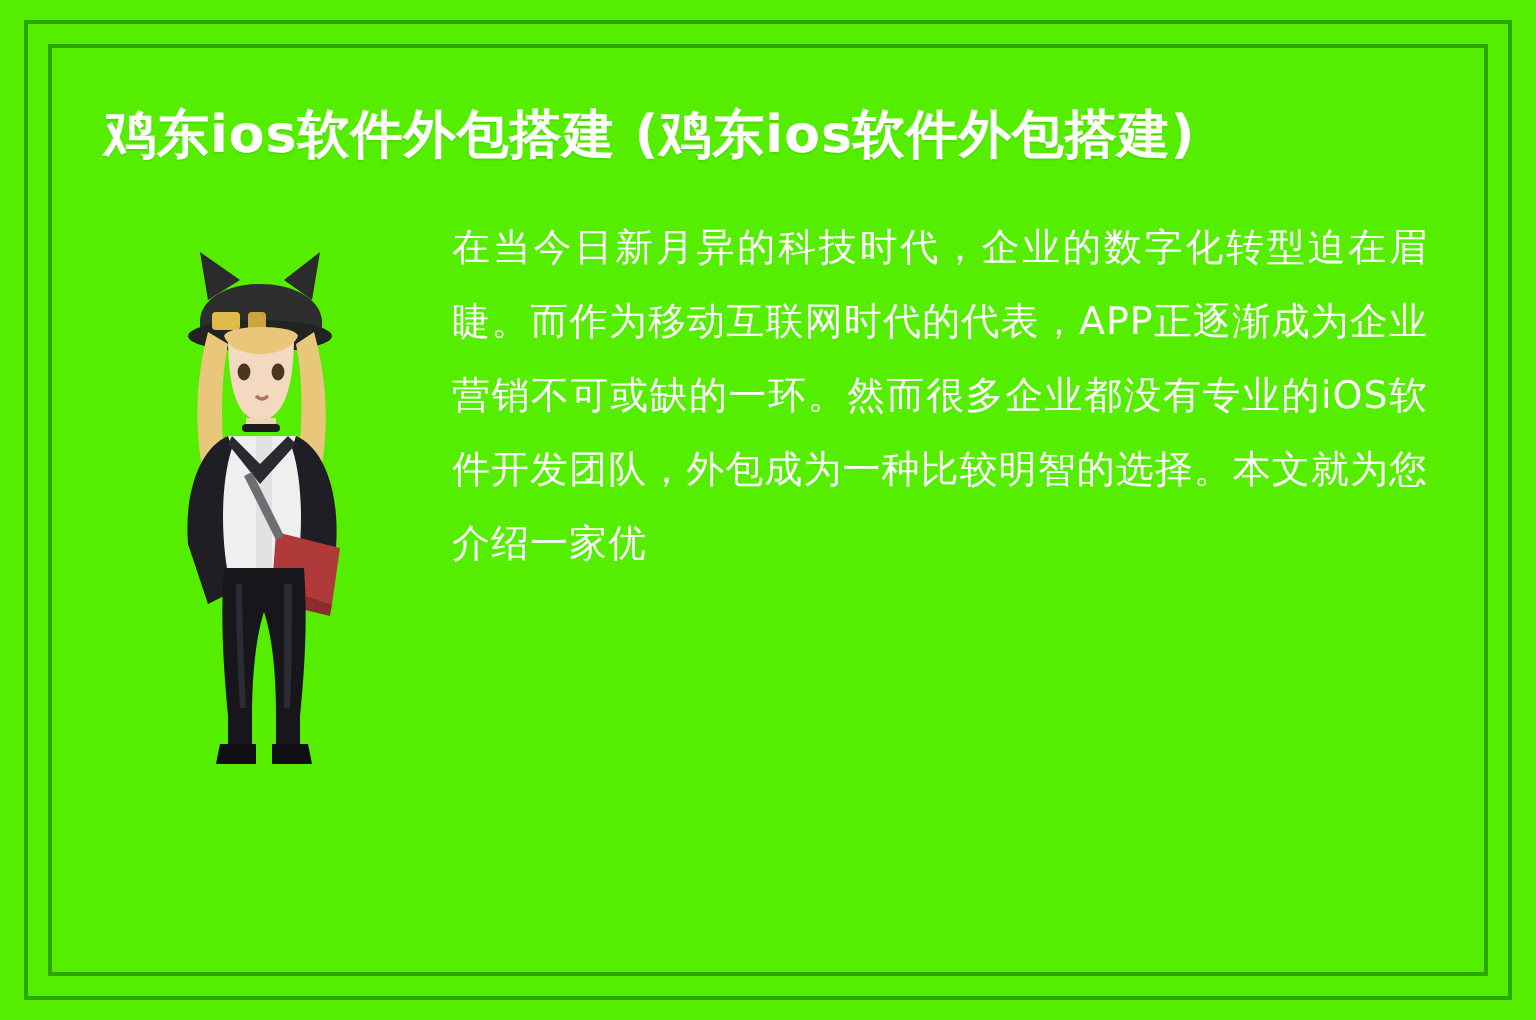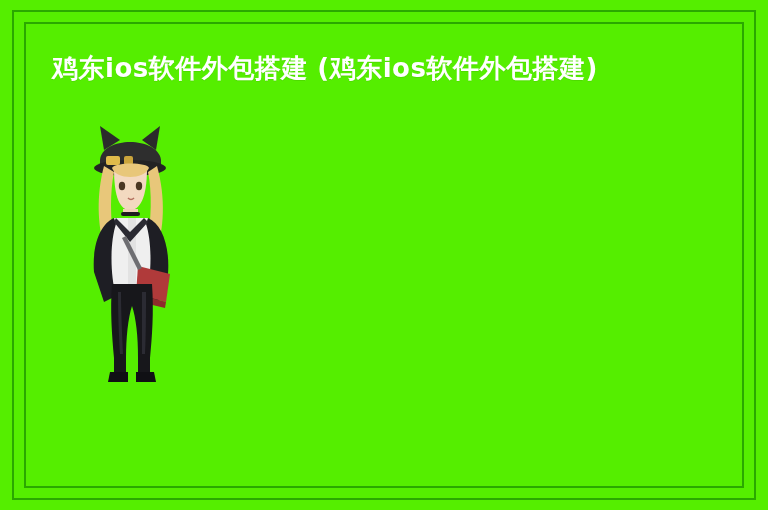--- a/index.html
+++ b/index.html
@@ -149,16 +149,17 @@
           <path d="M80 186 C80 208, 80 232, 80 248 L83 248 C84 226, 84 204, 84 186 Z" fill="#2b2b33"></path>
 
           <rect x="52" y="250" width="12" height="16" fill="#17171b"></rect>
           <rect x="76" y="250" width="12" height="16" fill="#17171b"></rect>
 
           <path d="M48 266 L66 266 L66 276 L46 276 Z" fill="#101014"></path>
           <path d="M74 266 L92 266 L94 276 L74 276 Z" fill="#101014"></path>
         </svg>
       </div>
 
+      <div class="paragraph">在当今日新月异的科技时代，企业的数字化转型迫在眉睫。而作为移动互联网时代的代表，APP正逐渐成为企业营销不可或缺的一环。然而很多企业都没有专业的iOS软件开发团队，外包成为一种比较明智的选择。本文就为您介绍一家优</div>
 
     </div>
   </div>
 </div>
 
 </body></html>

